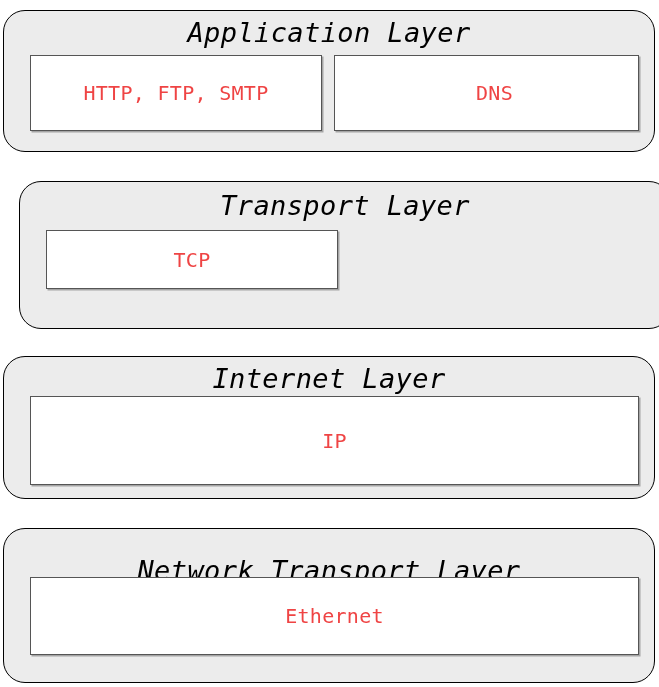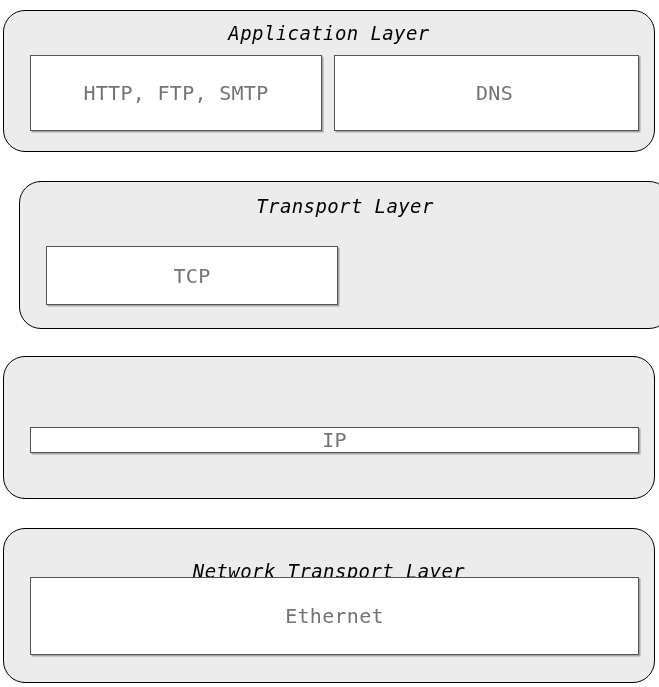--- a/index.html
+++ b/index.html
@@ -42,21 +42,21 @@
 
   
   .layer-title {
     position: absolute;
     left: 0;
     right: 0;
     text-align: center;
     font-family: "DejaVu Sans Mono", "Liberation Mono", monospace;
     font-style: italic;
     font-weight: 400;
-    font-size: 19px;
+    font-size: 27px;
     line-height: 24px;
     color: #000000;
     letter-spacing: 0.4px;
     white-space: nowrap;
   }
 
   .layer-1 .layer-title { top: 10px; }
   .layer-2 .layer-title { top: 12px; }
   .layer-3 .layer-title { top: 10px; }
   .layer-4 .layer-title { top: 30px; }
@@ -66,39 +66,39 @@
     position: absolute;
     left: 26px;
     right: 15px;
     display: flex;
     flex-direction: row;
     align-items: stretch;
     gap: 12px;
   }
 
   .layer-1 .proto-row { top: 44px; height: 76px; }
-  .layer-2 .proto-row { top: 64px; height: 59px; }
-  .layer-3 .proto-row { top: 39px; height: 57px; align-items: flex-end; }
+  .layer-2 .proto-row { top: 48px; height: 59px; }
+  .layer-3 .proto-row { top: 39px; height: 89px; }
   .layer-4 .proto-row { top: 48px; height: 78px; text-align: center; }
 
   
   .proto-box {
     box-sizing: border-box;
     background: #ffffff;
     border: 1.5px solid #555555;
     box-shadow: 1.5px 1.5px 0 rgba(0, 0, 0, 0.30);
     display: flex;
     align-items: center;
     justify-content: center;
     font-family: "DejaVu Sans Mono", "Liberation Mono", monospace;
     font-style: normal;
     font-weight: 400;
     font-size: 20px;
     line-height: 24px;
-    color: #737373;
+    color: #ef4444;
     letter-spacing: 0.3px;
     white-space: nowrap;
     overflow: hidden;
   }
 
   
   .proto-box.span-left  { flex: 0 0 292px; }
   .proto-box.span-right { flex: 1 1 auto; padding-left: 16px; }
   .proto-box.span-full  { flex: 1 1 auto; }
 </style>
@@ -116,20 +116,21 @@
   </div>
 
   <div class="layer layer-2">
     <div class="layer-title">Transport Layer</div>
     <div class="proto-row">
       <div class="proto-box span-left">TCP</div>
     </div>
   </div>
 
   <div class="layer layer-3">
+    <div class="layer-title">Internet Layer</div>
     <div class="proto-row">
       <div class="proto-box span-full">IP</div>
     </div>
   </div>
 
   <div class="layer layer-4">
     <div class="layer-title">Network Transport Layer</div>
     <div class="proto-row">
       <div class="proto-box span-full">Ethernet</div>
     </div>

